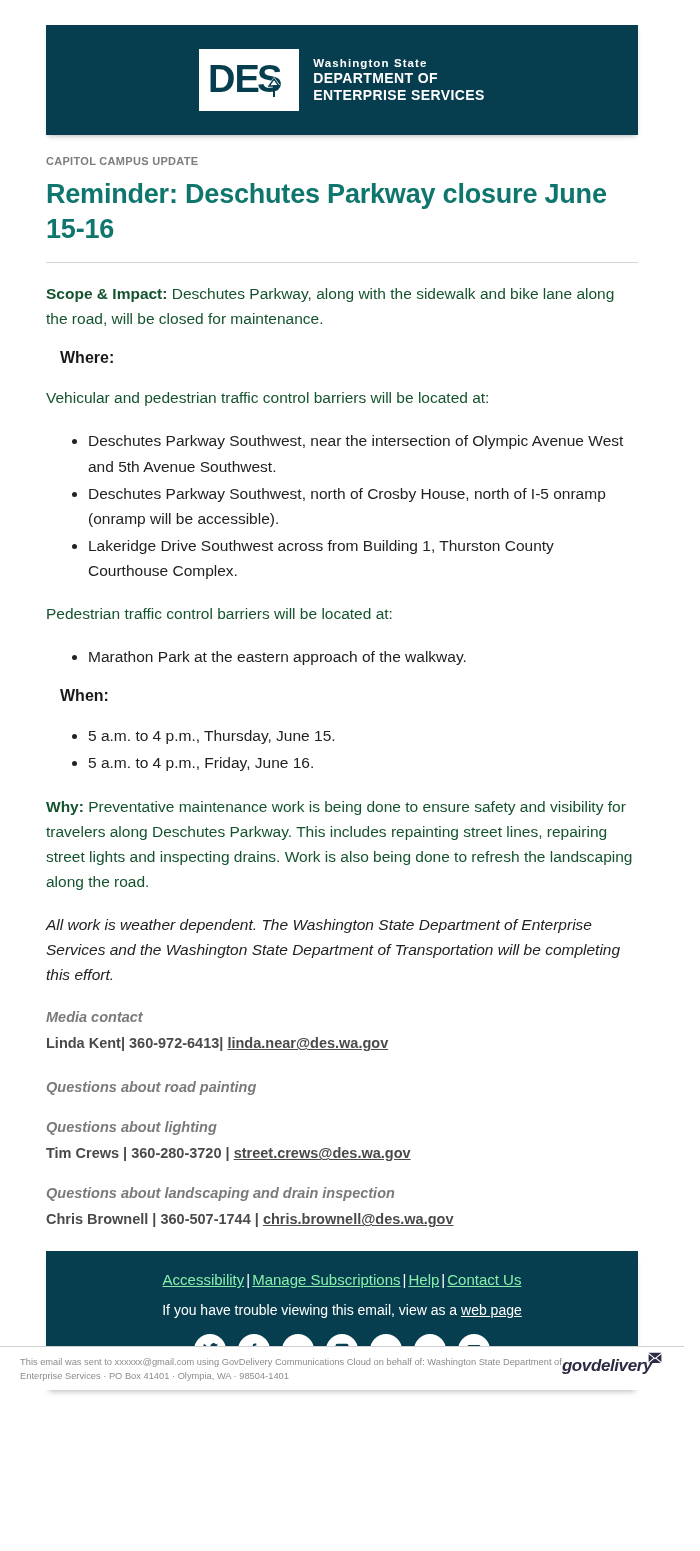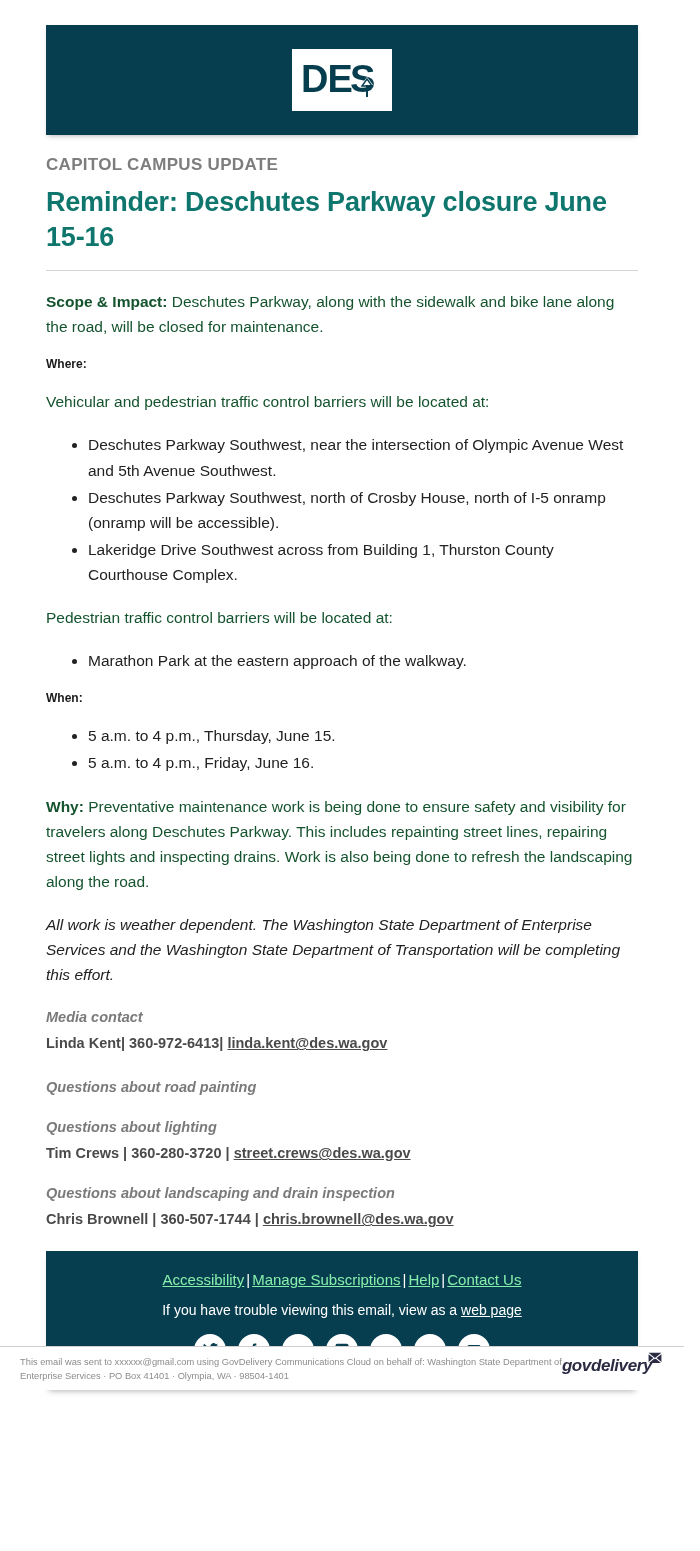--- a/index.html
+++ b/index.html
@@ -57,21 +57,21 @@
     font-weight: bold;
     letter-spacing: 0.4px;
     display: block;
   }
   
   .content {
     padding: 0 46px;
     color: #1f1f1f;
   }
   .eyebrow {
-    font-size: 17px;
+    font-size: 11px;
     font-weight: bold;
     color: #7d7d7d;
     letter-spacing: 0.3px;
     margin: 20px 0 10px 0;
   }
   h1.headline {
     font-size: 27px;
     line-height: 1.28;
     color: #0f766e;
     font-weight: bold;
@@ -84,23 +84,23 @@
     margin: 0 0 18px 0;
   }
   p.para {
     font-size: 15.5px;
     line-height: 1.62;
     margin: 0 0 18px 0;
     color: #14532d;
   }
   p.para b { font-weight: bold; }
   .section-label {
-    font-size: 12px;
-    font-weight: bold;
-    margin: 0 0 18px 0;
+    font-size: 16px;
+    font-weight: bold;
+    margin: 0 0 18px 14px;
     color: #1a1a1a;
   }
   ul.bullets {
     margin: 0 0 18px 0;
     padding-left: 42px;
     list-style: disc;
   }
   ul.bullets li {
     font-size: 15.5px;
     line-height: 1.62;
@@ -219,20 +219,25 @@
     <div class="logo-lockup">
       <div class="logo-box">
         <svg width="84" height="42" viewBox="0 0 84 42" aria-hidden="true">
           <text x="1" y="33" font-family="Liberation Sans, sans-serif" font-size="38" font-weight="bold" fill="#073E4F" letter-spacing="-1">DE</text>
           <text x="50" y="33" font-family="Liberation Sans, sans-serif" font-size="38" font-weight="bold" fill="#073E4F">S</text>
           <rect x="66" y="22" width="2" height="16" fill="#073E4F"></rect>
           <path d="M61 26 L67 18 L73 26 Z" fill="#ffffff"></path>
           <path d="M62 27 L67 20 L72 27 Z" fill="none" stroke="#073E4F" stroke-width="1.4"></path>
         </svg>
       </div>
+      <div class="logo-text">
+        <span class="l1">Washington State</span>
+        <span class="l2">DEPARTMENT OF</span>
+        <span class="l3">ENTERPRISE SERVICES</span>
+      </div>
     </div>
   </div>
 
   <div class="content">
 
     <div class="eyebrow">CAPITOL CAMPUS UPDATE</div>
     <h1 class="headline">Reminder: Deschutes Parkway closure June 15-16</h1>
     <hr class="rule">
 
     <p class="para"><b>Scope &amp; Impact:</b><span> Deschutes Parkway, along with the sidewalk and bike lane along the road, will be closed for maintenance.</span></p>
@@ -259,21 +264,21 @@
       <li>5 a.m. to 4 p.m., Thursday, June 15.</li>
       <li>5 a.m. to 4 p.m., Friday, June 16.</li>
     </ul>
 
     <p class="para"><b>Why:</b><span> Preventative maintenance work is being done to ensure safety and visibility for travelers along Deschutes Parkway. This includes repainting street lines, repairing street lights and inspecting drains. Work is also being done to refresh the landscaping along the road.</span></p>
 
     <p class="italic-note">All work is weather dependent. The Washington State Department of Enterprise Services and the Washington State Department of Transportation will be completing this effort.</p>
 
     <div class="contact-block first">
       <p class="contact-title">Media contact</p>
-      <p class="contact-line"><span>Linda Kent</span><span>| </span><span>360-972-6413</span><span>| </span><a class="mail" href="#">linda.kent@des.wa.gov</a></p>
+      <p class="contact-line"><span>Linda Kent</span><span>| </span><span>360-972-6413</span><span>| </span><a class="mail" href="#">linda.near@des.wa.gov</a></p>
     </div>
 
     <div class="contact-block">
       <p class="contact-title">Questions about road painting</p>
     </div>
 
     <div class="contact-block">
       <p class="contact-title">Questions about lighting</p>
       <p class="contact-line"><span>Tim Crews</span><span> | </span><span>360-280-3720</span><span> | </span><a class="mail" href="#">street.crews@des.wa.gov</a></p>
     </div>

